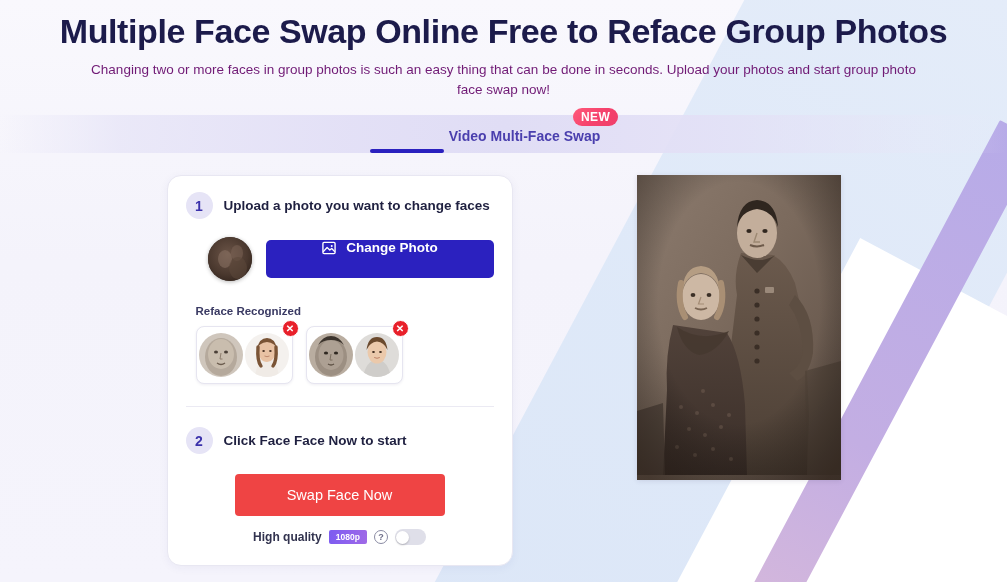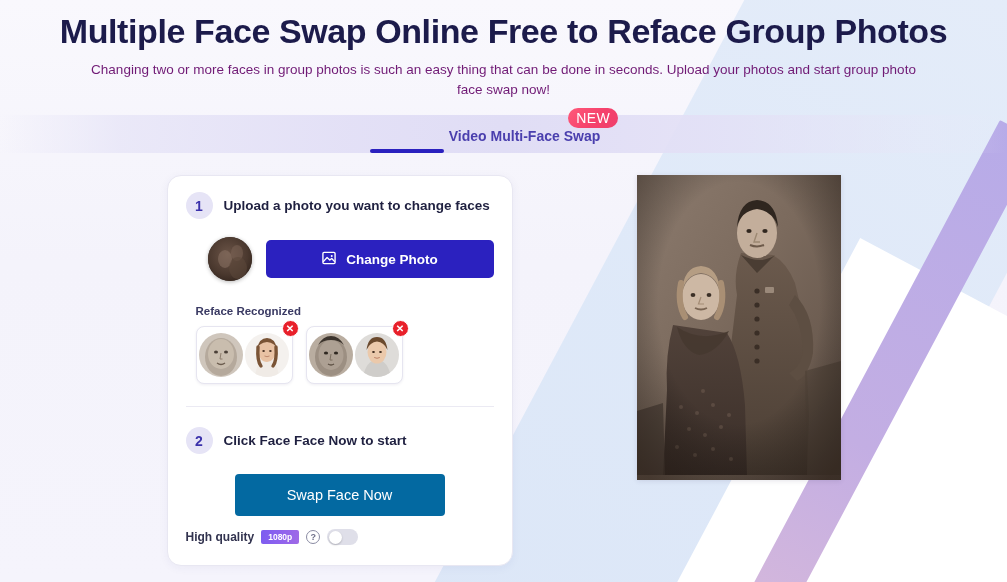--- a/index.html
+++ b/index.html
@@ -116,22 +116,22 @@
     height: 4px;
     border-radius: 2px;
     background: #2b21bf;
   }
   .new-badge {
     position: absolute;
     top: -20px;
     right: -18px;
     background: linear-gradient(135deg, #ff5a7a 0%, #f5416c 55%, #ef3f6a 100%);
     color: #fff;
-    font-size: 14px;
-    font-weight: 400;
+    font-size: 12px;
+    font-weight: 700;
     letter-spacing: .4px;
     padding: 3px 8px 3px 8px;
     border-radius: 11px;
     line-height: 1;
   }
 
   
   .main {
     display: flex;
     justify-content: center;
@@ -194,21 +194,20 @@
     flex: 1;
     height: 38px;
     background: #2b21bf;
     color: #fff;
     border: none;
     border-radius: 5px;
     font-size: 13.5px;
     font-weight: 700;
     font-family: inherit;
     display: flex;
-    align-items: center;
     justify-content: center;
     gap: 9px;
     cursor: pointer;
   }
 
   .faces-label {
     margin-top: 24px;
     font-size: 11.5px;
     font-weight: 700;
     color: #3a3a63;
@@ -263,34 +262,34 @@
     margin: 22px 0 0 0;
   }
 
   .step2 { margin-top: 20px; }
 
   .btn-swap {
     display: block;
     width: 210px;
     height: 42px;
     margin: 20px auto 0 auto;
-    background: #0369a1;
+    background: #ef4444;
     color: #fff;
     border: none;
     border-radius: 4px;
     font-size: 14.5px;
     font-weight: 400;
     font-family: inherit;
     cursor: pointer;
   }
 
   .quality-row {
     display: flex;
     align-items: center;
-    justify-content: flex-start;
+    justify-content: center;
     gap: 7px;
     margin-top: 13px;
   }
   .q-label { font-size: 12px; font-weight: 700; color: #32334f; }
   .q-badge {
     background: linear-gradient(100deg, #7c5cf0 0%, #8e62ee 50%, #a06ae6 100%);
     color: #fff;
     font-size: 8.5px;
     font-weight: 700;
     padding: 3px 7px;

